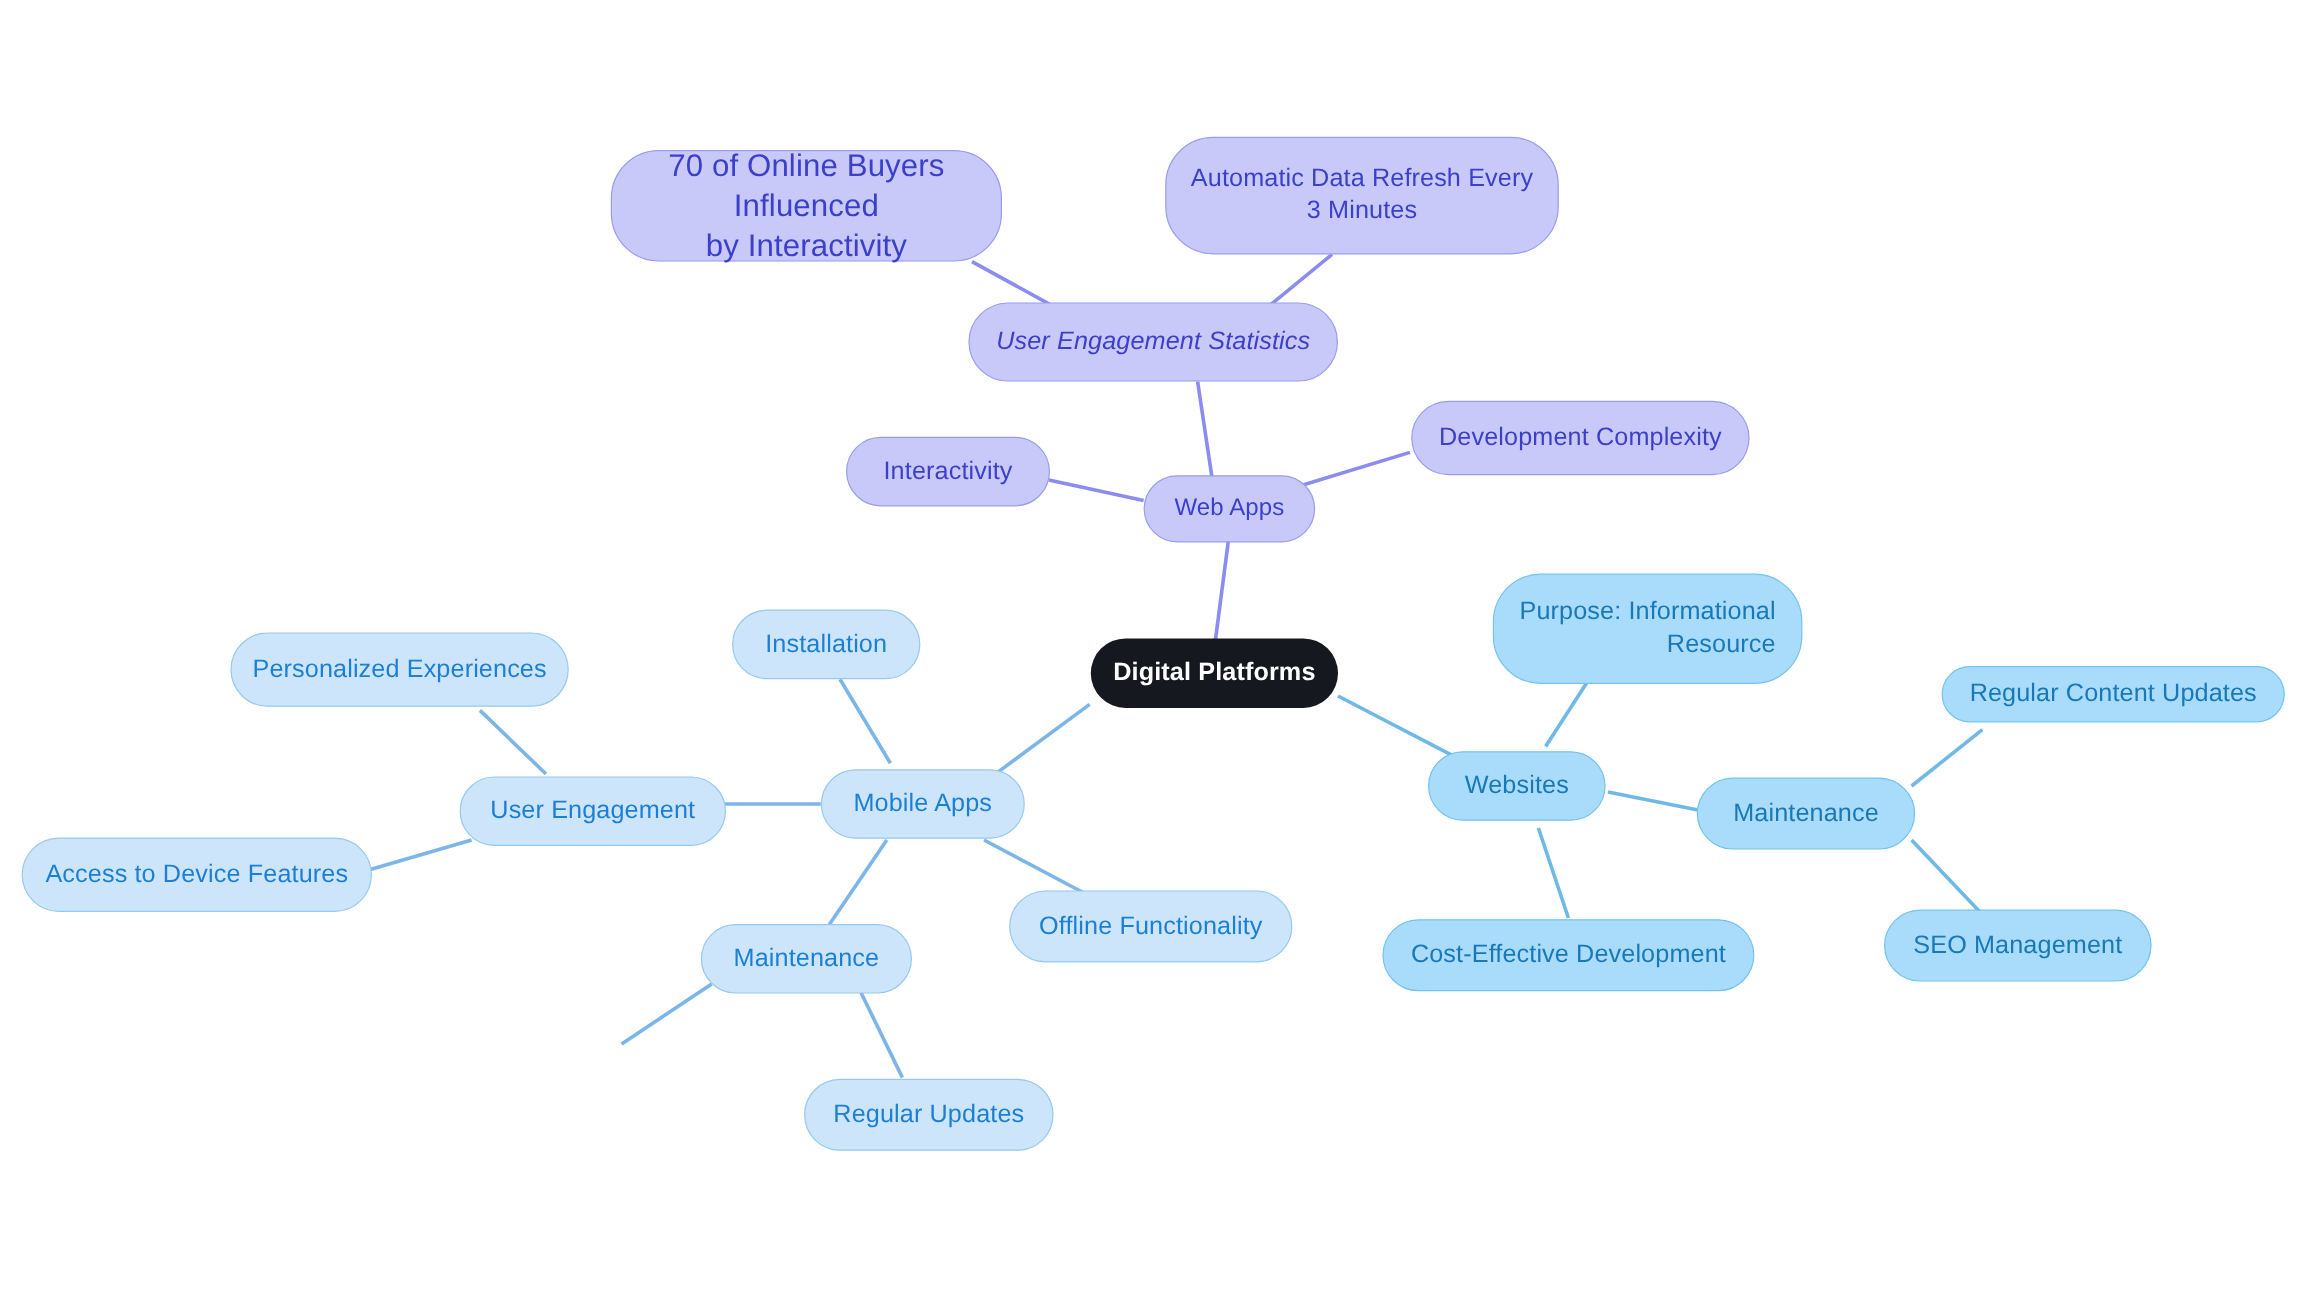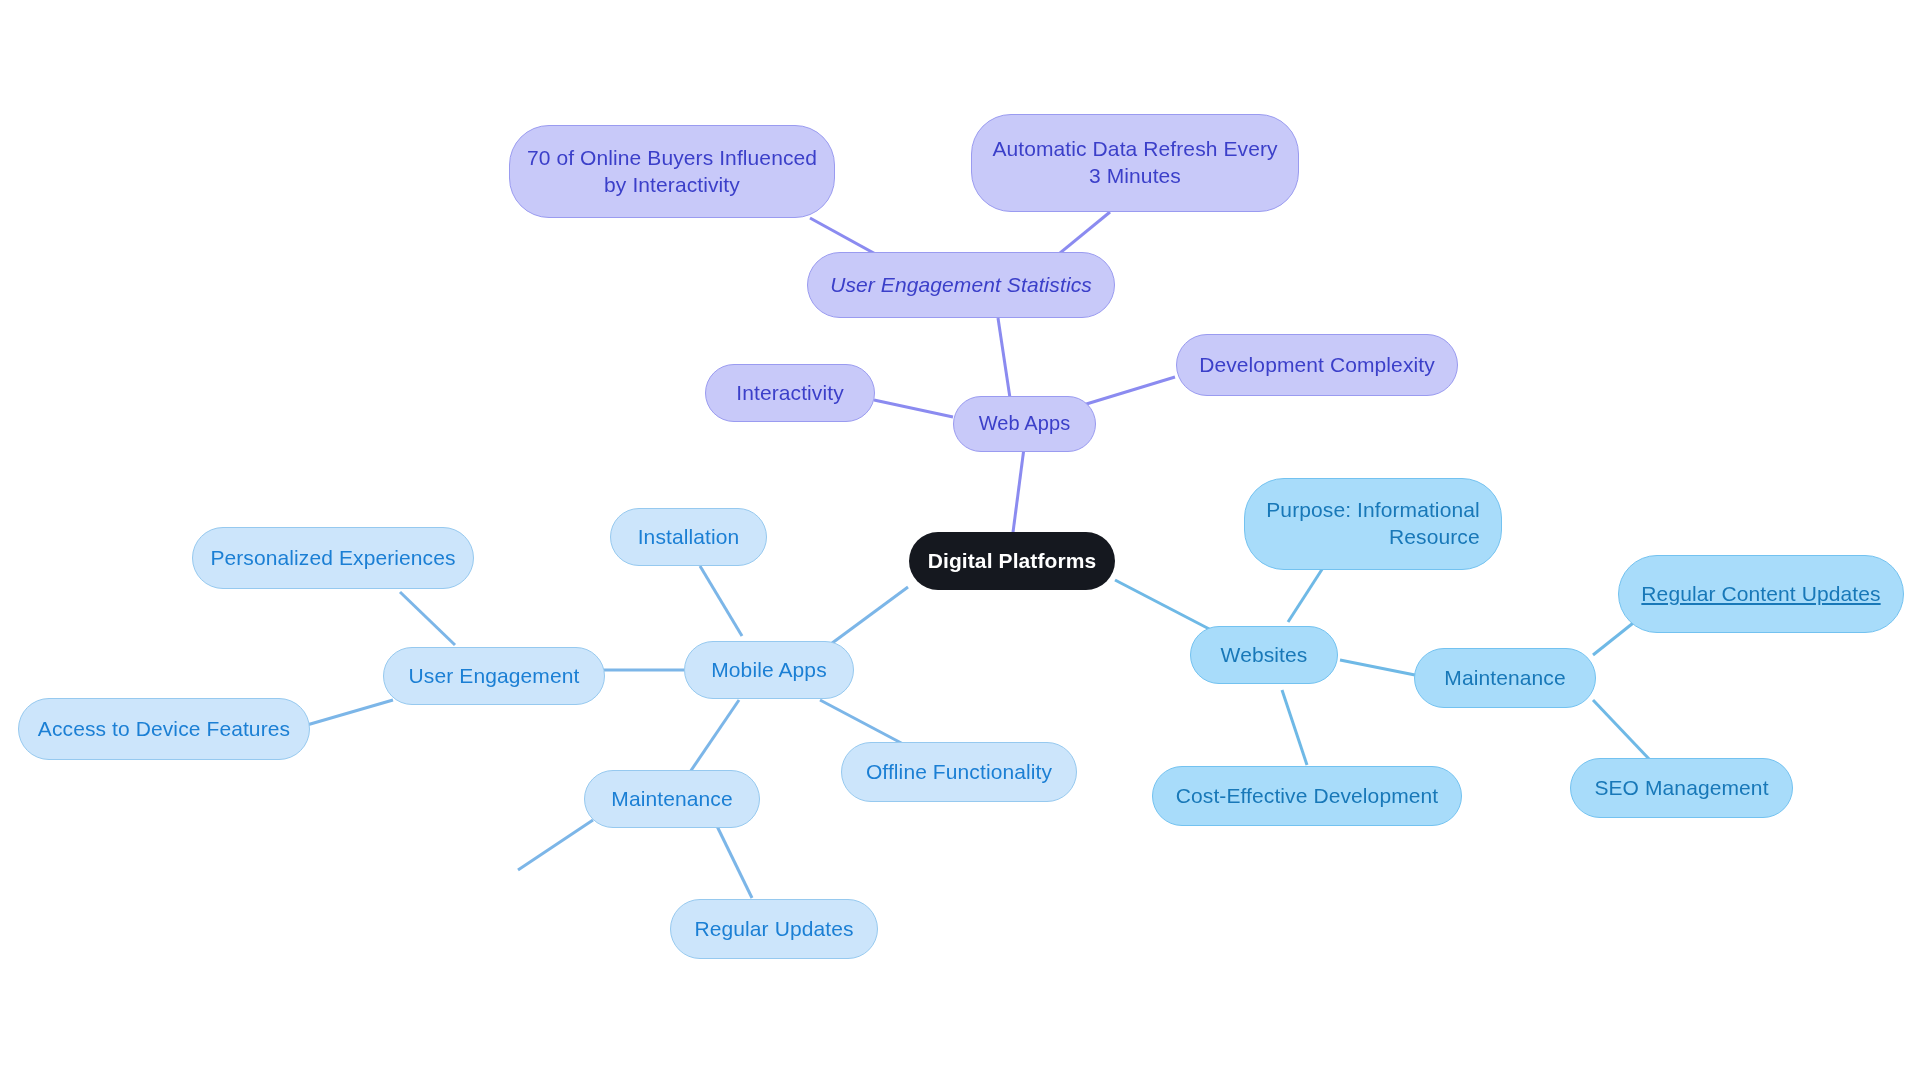--- a/index.html
+++ b/index.html
@@ -70,21 +70,21 @@
     <line x1="820" y1="700" x2="905" y2="745" stroke="#7cb6e8" stroke-width="3"></line>
 
     <line x1="1115" y1="580" x2="1215" y2="632" stroke="#6fb9e6" stroke-width="3"></line>
     <line x1="1288" y1="622" x2="1330" y2="557" stroke="#6fb9e6" stroke-width="3"></line>
     <line x1="1340" y1="660" x2="1415" y2="675" stroke="#6fb9e6" stroke-width="3"></line>
     <line x1="1593" y1="655" x2="1652" y2="608" stroke="#6fb9e6" stroke-width="3"></line>
     <line x1="1593" y1="700" x2="1650" y2="760" stroke="#6fb9e6" stroke-width="3"></line>
     <line x1="1282" y1="690" x2="1307" y2="765" stroke="#6fb9e6" stroke-width="3"></line>
   </svg>
 
-  <div class="node" style="left:509px; top:125px; width:326px; height:93px; background:#c8c9f9; border-color:#9a9bf0; color:#3b3fc9; font-size:21px;">70 of Online Buyers Influenced
+  <div class="node" style="left:509px; top:125px; width:326px; height:93px; background:#c8c9f9; border-color:#9a9bf0; color:#3b3fc9; font-size:26px;">70 of Online Buyers Influenced
 by Interactivity</div>
 
   <div class="node" style="left:971px; top:114px; width:328px; height:98px; background:#c8c9f9; border-color:#9a9bf0; color:#3b3fc9; font-size:21px;">Automatic Data Refresh Every
 3 Minutes</div>
 
   <div class="node" style="left:807px; top:252px; width:308px; height:66px; background:#c8c9f9; border-color:#9a9bf0; color:#3b3fc9; font-size:21px;font-style:italic;">User Engagement Statistics</div>
 
   <div class="node" style="left:705px; top:364px; width:170px; height:58px; background:#c8c9f9; border-color:#9a9bf0; color:#3b3fc9; font-size:21px;">Interactivity</div>
 
   <div class="node" style="left:1176px; top:334px; width:282px; height:62px; background:#c8c9f9; border-color:#9a9bf0; color:#3b3fc9; font-size:21px;">Development Complexity</div>
@@ -106,21 +106,21 @@
   <div class="node" style="left:841px; top:742px; width:236px; height:60px; background:#cce5fb; border-color:#96c9ef; color:#1b7fd4; font-size:21px;">Offline Functionality</div>
 
   <div class="node" style="left:584px; top:770px; width:176px; height:58px; background:#cce5fb; border-color:#96c9ef; color:#1b7fd4; font-size:21px;">Maintenance</div>
 
 
   <div class="node" style="left:670px; top:899px; width:208px; height:60px; background:#cce5fb; border-color:#96c9ef; color:#1b7fd4; font-size:21px;">Regular Updates</div>
 
   <div class="node" style="left:1244px; top:478px; width:258px; height:92px; background:#a8dcfa; border-color:#73c2f0; color:#1878b8; font-size:21px;text-align:right;">Purpose: Informational
 Resource</div>
 
-  <div class="node" style="left:1618px; top:555px; width:286px; height:78px; background:#a8dcfa; border-color:#73c2f0; color:#1878b8; font-size:21px;text-decoration:underline;">Regular Content Updates</div>
+  <div class="node" style="left:1618px; top:555px; width:286px; height:47px; background:#a8dcfa; border-color:#73c2f0; color:#1878b8; font-size:21px;">Regular Content Updates</div>
 
   <div class="node" style="left:1190px; top:626px; width:148px; height:58px; background:#a8dcfa; border-color:#73c2f0; color:#1878b8; font-size:21px;">Websites</div>
 
   <div class="node" style="left:1414px; top:648px; width:182px; height:60px; background:#a8dcfa; border-color:#73c2f0; color:#1878b8; font-size:21px;">Maintenance</div>
 
   <div class="node" style="left:1570px; top:758px; width:223px; height:60px; background:#a8dcfa; border-color:#73c2f0; color:#1878b8; font-size:21px;">SEO Management</div>
 
   <div class="node" style="left:1152px; top:766px; width:310px; height:60px; background:#a8dcfa; border-color:#73c2f0; color:#1878b8; font-size:21px;">Cost-Effective Development</div>
 
 </div>

